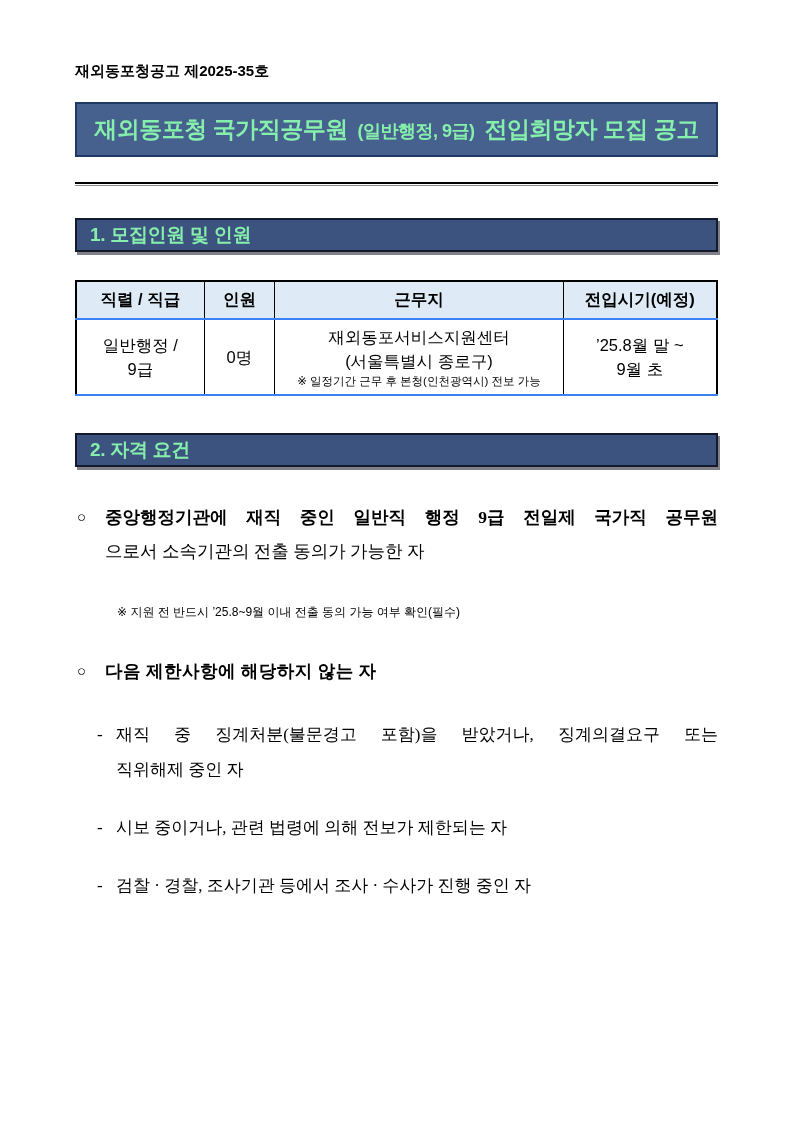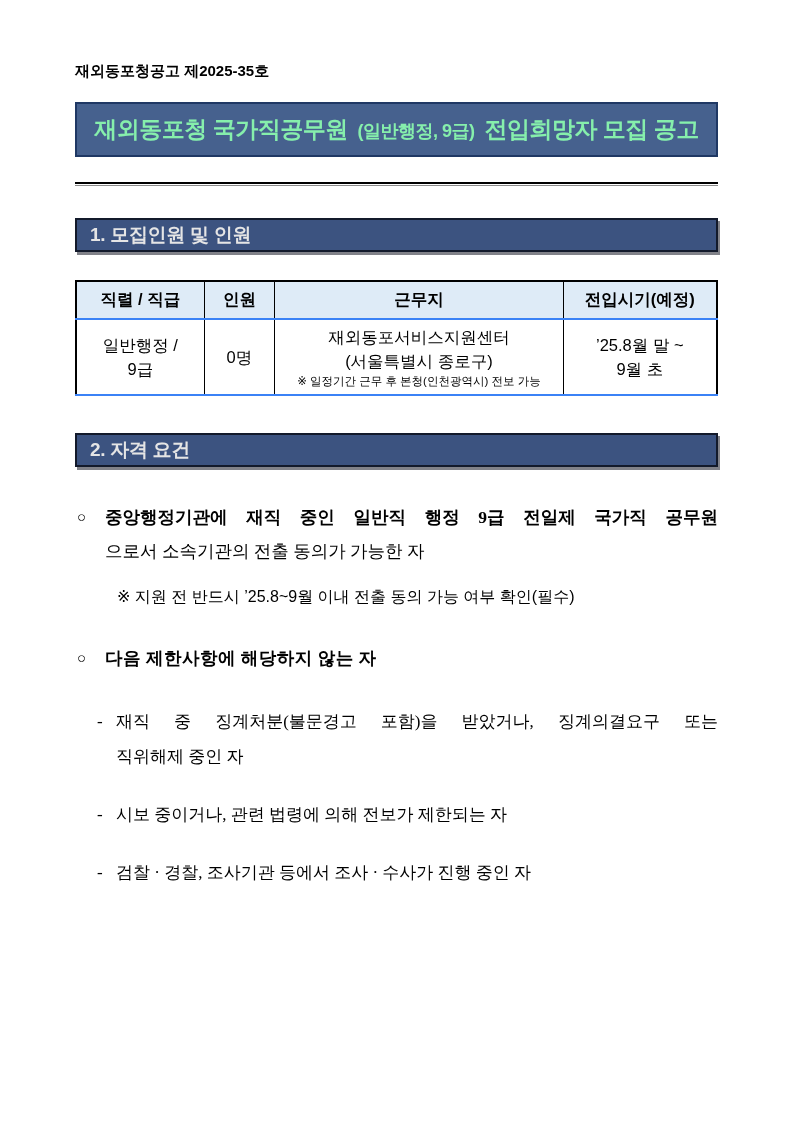--- a/index.html
+++ b/index.html
@@ -85,21 +85,21 @@
   .rule .thick{height:2px;background:#000;}
   .rule .thin{height:1px;background:#8a8a8a;margin-top:1px;}
   
   .section-bar{
     height:34px;
     background:var(--section-bg);
     border:2px solid var(--section-border);
     box-shadow:2px 3px 0 rgba(25,28,40,0.55);
     display:flex;align-items:center;
     padding-left:13px;
-    color:#e5e5e5;
+    color:#86efac;
     font-family:"Liberation Sans","DejaVu Sans",sans-serif;
     font-weight:bold;
     font-size:19px;
     letter-spacing:-0.3px;
   }
   .section-bar.s1{margin-top:32px;}
   .section-bar.s2{margin-top:37px;}
   
   table.recruit{
     margin-top:28px;
@@ -150,24 +150,24 @@
     font-size:15px;
   }
   .bullet .btext{flex:1;}
   .bullet .btext .bold-line{
     font-weight:bold;
     text-align:justify;
     text-align-last:justify;
   }
   .bullet .btext .bold-only{font-weight:bold;letter-spacing:0.5px;}
   .note{
-    margin-top:19px;
+    margin-top:36px;
     margin-left:42px;
     font-family:"Liberation Sans","DejaVu Sans",sans-serif;
-    font-size:16px;
+    font-size:12px;
   }
   
   .dash-item{
     display:flex;
     margin-left:22px;
     font-size:17px;
     line-height:35px;
   }
   .dash-item.d1{margin-top:29px;}
   .dash-item.d2{margin-top:23px;}

